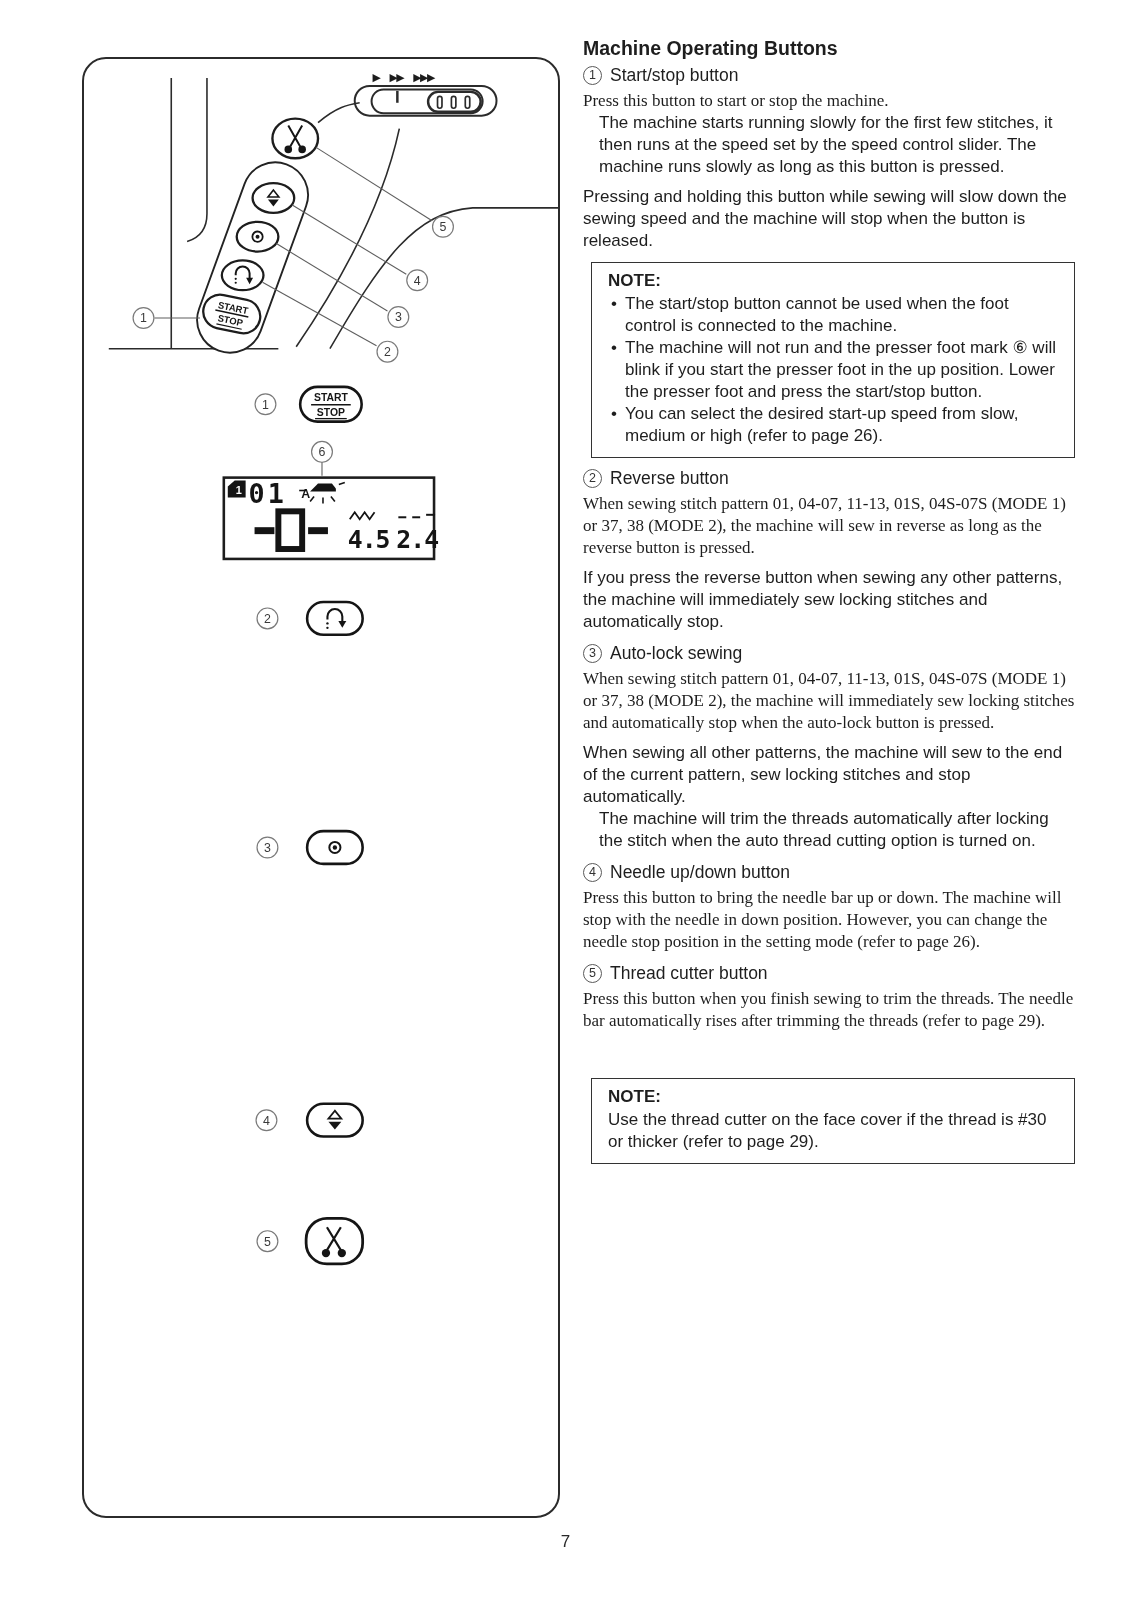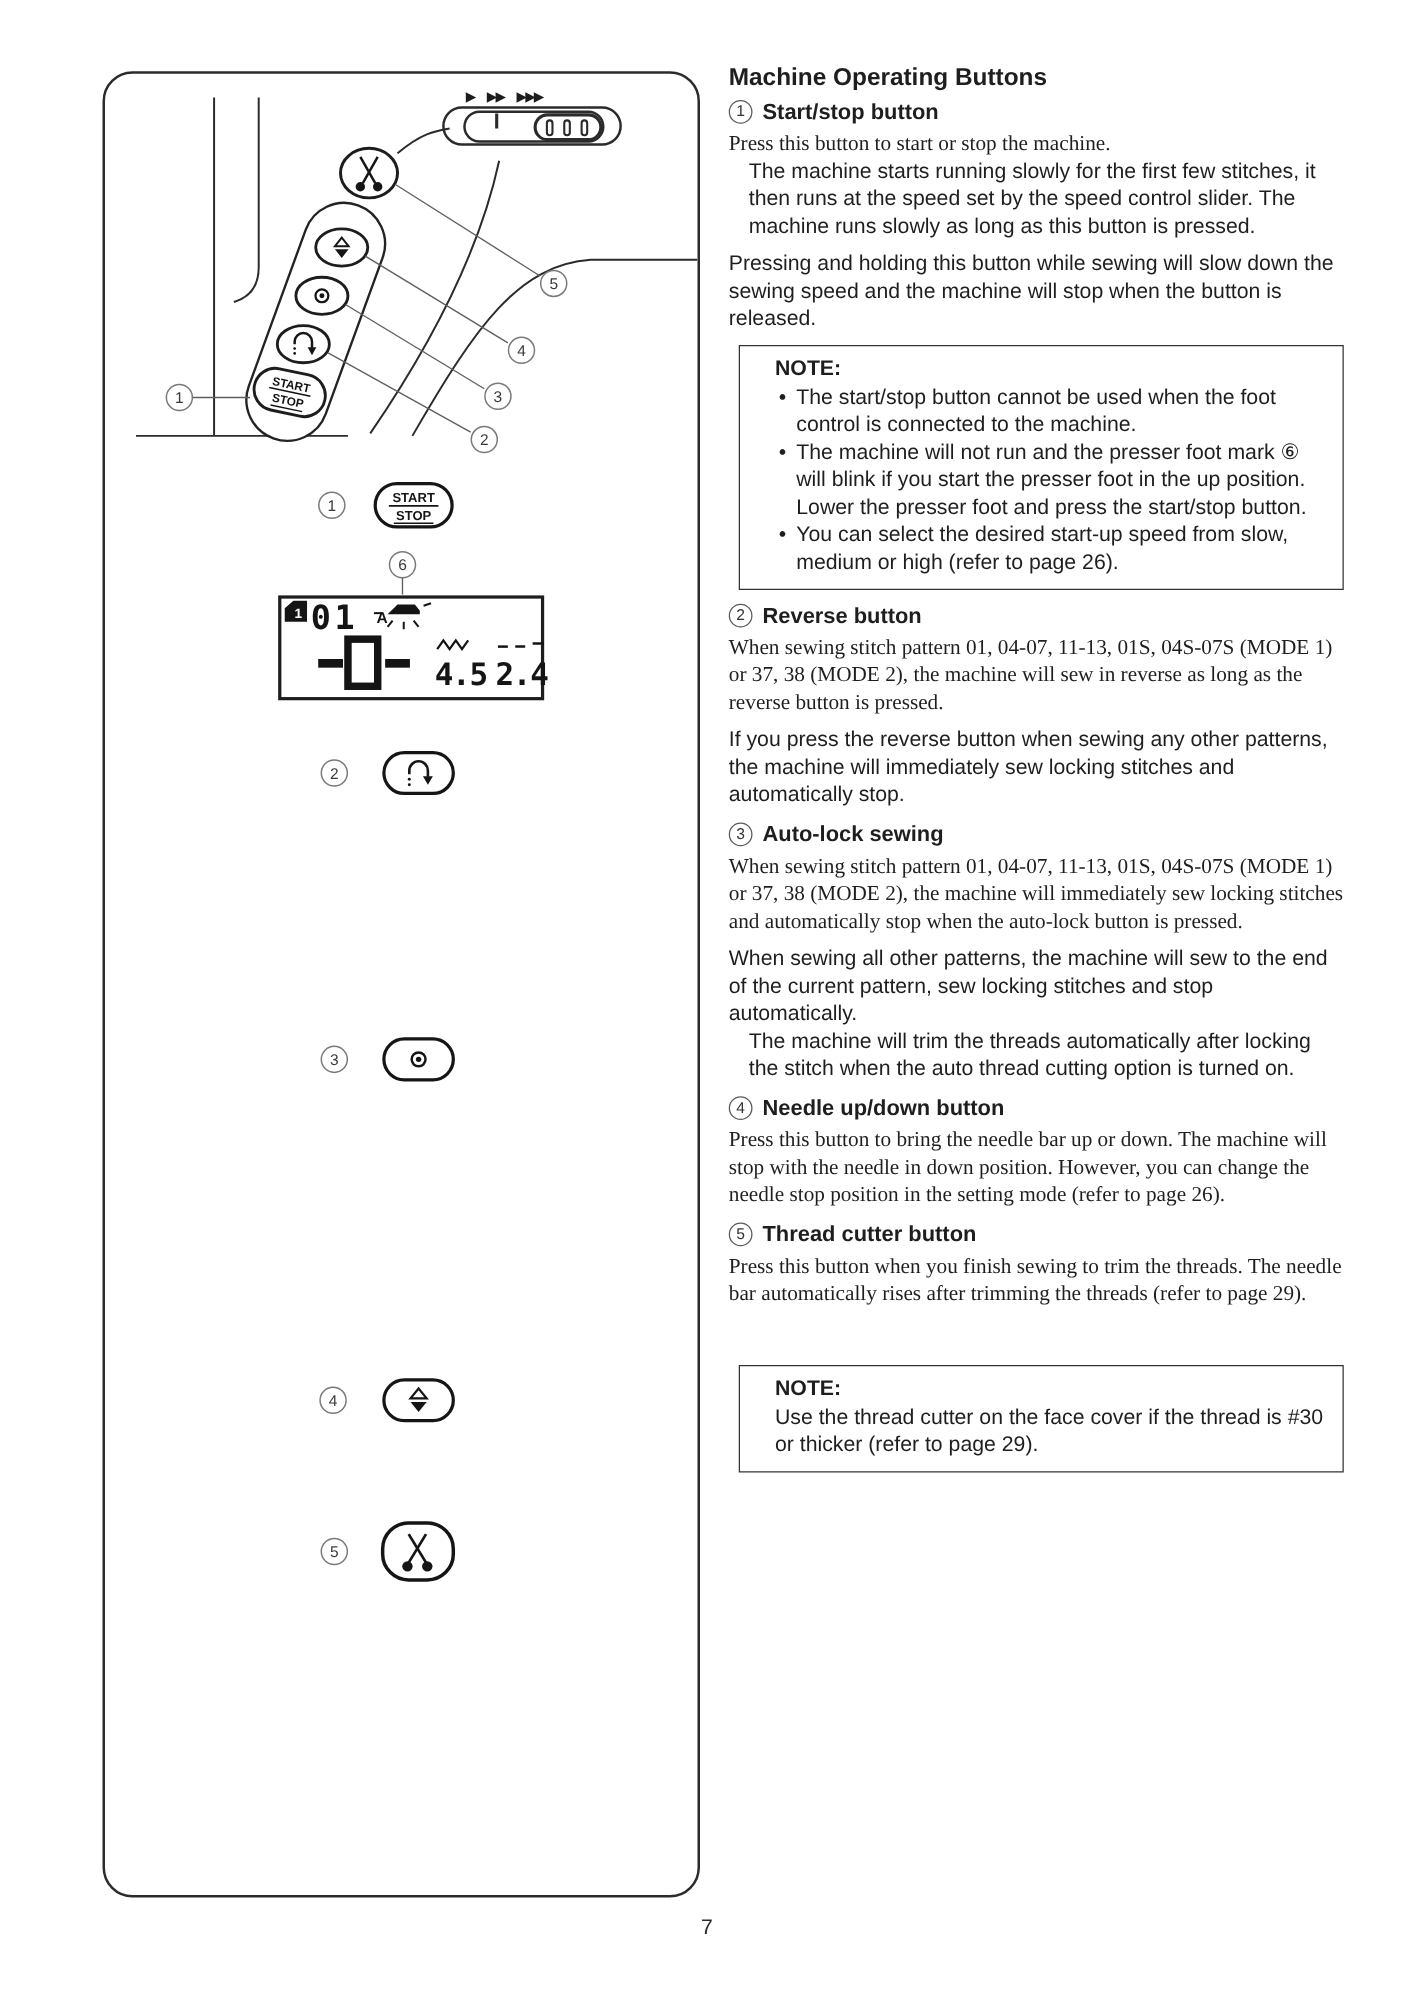--- a/index.html
+++ b/index.html
@@ -3,32 +3,32 @@
 <meta charset="utf-8">
 <style>
   html,body{margin:0;padding:0;background:#ffffff;}
   .page{position:relative;width:1131px;height:1600px;background:#ffffff;overflow:hidden;
         font-family:"Liberation Sans",sans-serif;color:#1e1e1e;}
   
   .figure-panel{position:absolute;left:82px;top:57px;width:478px;height:1461px;
                 border:2px solid #2b2b2b;border-radius:24px;box-sizing:border-box;background:#fff;}
   .figure-panel svg{position:absolute;left:0;top:0;width:100%;height:100%;}
   
-  .text-col{position:absolute;left:583px;top:50px;width:492px;font-size:17px;line-height:22px;}
+  .text-col{position:absolute;left:583px;top:36px;width:492px;font-size:17px;line-height:22px;}
   .title{font-size:19.5px;font-weight:bold;margin:0 0 4px 0;line-height:24px;}
   .shead{display:flex;align-items:center;gap:8px;margin:9px 0 3px 0;}
   .shead.first{margin-top:2px;}
   .cnum{flex:0 0 auto;width:19px;height:19px;border:1.4px solid #5a5a5a;border-radius:50%;
         display:inline-flex;align-items:center;justify-content:center;font-size:12.5px;
         color:#333;box-sizing:border-box;background:#fff;}
-  .slabel{font-weight:bold;font-size:17.5px;}
+  .slabel{font-weight:normal;font-size:17.5px;}
   .text-col p{margin:8px 0 0 0;}
   .text-col p.pfirst{margin-top:4px;font-family:Liberation Serif, serif;}
   .text-col p.tight{margin-top:0;margin-left:16px;}
-  .note{border:1.7px solid #333;margin:10px 0 6px 8px;padding:5px 10px 10px 28px;}
+  .note{border:1.7px solid #333;margin:10px 0 6px 8px;padding:5px 10px 10px 16px;}
   .note-title{font-weight:bold;margin:2px 0 1px 0;}
   .bullet{position:relative;padding-left:17px;}
   .bullet::before{content:"\2022";position:absolute;left:3px;top:0;}
   .note2{margin-top:46px;}
   .page-num{position:absolute;left:0;right:0;top:1532px;text-align:center;font-size:17px;color:#2a2a2a;}
   
   .ln{stroke:#2b2b2b;fill:none;}
   .calloutline{stroke:#5f5f5f;stroke-width:1.1;fill:none;}
   .ccircle{stroke:#7a7a7a;stroke-width:1.2;fill:#fff;}
   .cnum-svg{font-family:"Liberation Sans",sans-serif;font-size:12.5px;fill:#3a3a3a;text-anchor:middle;}

